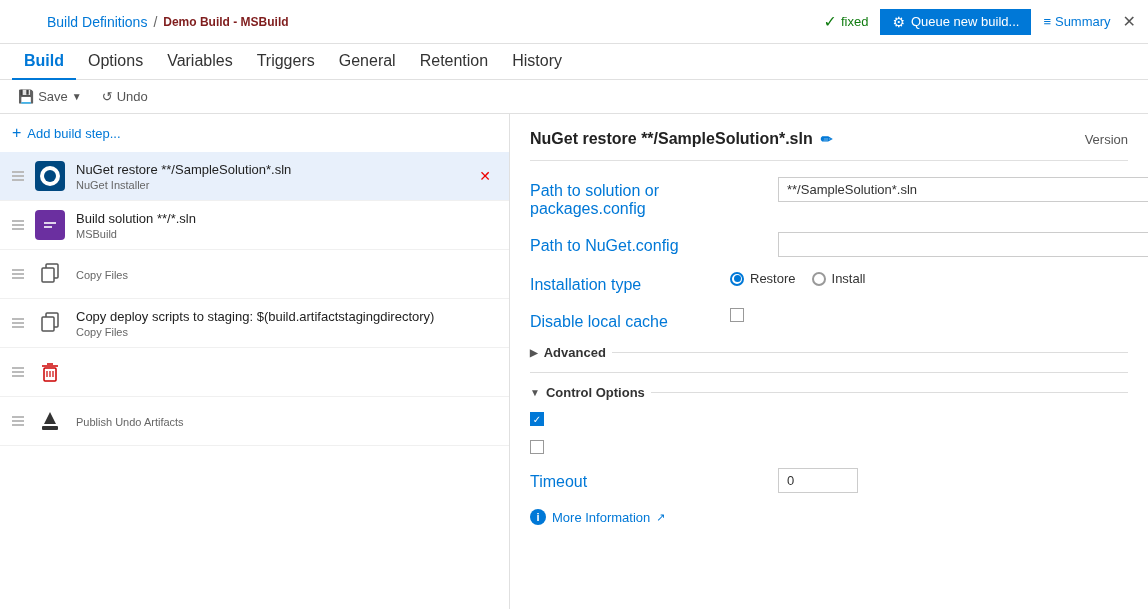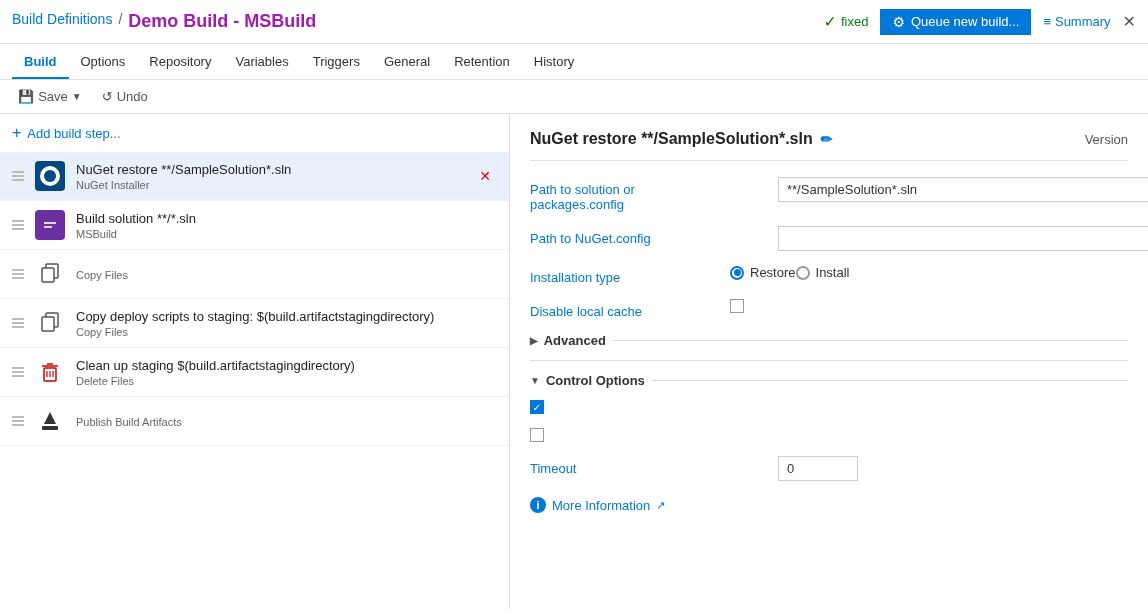--- a/index.html
+++ b/index.html
@@ -1,32 +1,32 @@
 <!DOCTYPE html>
 <html><head>
   <meta charset="utf-8">
   <style>
     * { box-sizing: border-box; margin: 0; padding: 0; }
     body { font-family: 'Segoe UI', Tahoma, Geneva, Verdana, sans-serif; font-size: 13px; color: #333; background: #fff; overflow: hidden; }
 
     
     .header { display: flex; align-items: center; padding: 0 12px; height: 44px; border-bottom: 1px solid #e0e0e0; }
-    .breadcrumb { display: flex; align-items: flex-start; flex: 1; }
+    .breadcrumb { display: flex; align-items: center; flex: 1; margin-left: 35px; }
     .breadcrumb-link { color: #0078d7; text-decoration: none; font-size: 14px; }
     .breadcrumb-sep { color: #666; margin: 0 6px; font-size: 14px; }
-    .breadcrumb-current { font-size: 18px; font-weight: 600; color: #a21caf; }
+    .breadcrumb-current { font-size: 12px; font-weight: 600; color: #7f1d1d; }
     .header-actions { display: flex; align-items: center; gap: 12px; }
     .status-fixed { display: flex; align-items: center; gap: 4px; color: #107c10; font-size: 13px; }
     .check-icon { color: #107c10; font-size: 16px; }
     .queue-btn { background: #0078d7; color: #fff; border: none; padding: 5px 12px; font-size: 13px; cursor: pointer; display: flex; align-items: center; gap: 6px; }
     .summary-btn { display: flex; align-items: center; gap: 4px; color: #0078d7; cursor: pointer; font-size: 13px; }
 
     
     .nav-tabs { display: flex; align-items: center; padding: 0 12px; border-bottom: 1px solid #e0e0e0; height: 36px; }
-    .nav-tab { padding: 8px 12px; font-size: 13px; color: #333; cursor: pointer; border-bottom: 2px solid transparent; margin-bottom: -1px; text-decoration: none; }
+    .nav-tab { padding: 8px 12px; font-size: 16px; color: #333; cursor: pointer; border-bottom: 2px solid transparent; margin-bottom: -1px; text-decoration: none; }
     .nav-tab.active { color: #0078d7; border-bottom: 2px solid #0078d7; font-weight: 600; }
 
     
     .toolbar { display: flex; align-items: center; padding: 6px 12px; border-bottom: 1px solid #e0e0e0; gap: 8px; }
     .toolbar-btn { display: flex; align-items: center; gap: 4px; background: none; border: none; color: #555; cursor: pointer; font-size: 13px; padding: 3px 6px; }
 
     
     .main { display: flex; height: calc(613px - 44px - 36px - 38px); }
 
     
@@ -64,24 +64,24 @@
 
     
     .right-panel { flex: 1; overflow-y: auto; padding: 16px 20px; }
     .right-header { display: flex; align-items: center; justify-content: space-between; margin-bottom: 16px; border-bottom: 1px solid #e0e0e0; padding-bottom: 12px; }
     .right-title { font-size: 16px; font-weight: 600; color: #222; display: flex; align-items: center; gap: 8px; }
     .edit-icon { color: #0078d7; cursor: pointer; font-size: 14px; }
     .version-label { color: #555; font-size: 13px; }
 
     
     .form-row { display: flex; margin-bottom: 14px; align-items: flex-start; }
-    .form-label { width: 200px; color: #0078d7; font-size: 13px; padding-top: 5px; flex-shrink: 0; }
+    .form-label { width: 200px; color: #0078d7; font-size: 16px; padding-top: 5px; flex-shrink: 0; }
     .form-control { flex: 1; }
     .text-input { width: 100%; border: 1px solid #ccc; padding: 4px 8px; font-size: 13px; color: #333; outline: none; margin-left: 48px; }
-    .radio-group { display: flex; align-items: center; }
+    .radio-group { display: flex; align-items: center; gap: 16px; }
     .radio-item { display: flex; align-items: center; gap: 6px; cursor: pointer; }
     .radio-circle { width: 14px; height: 14px; border-radius: 50%; border: 2px solid #0078d7; display: flex; align-items: center; justify-content: center; flex-shrink: 0; }
     .radio-circle.selected::after { content: ''; width: 7px; height: 7px; border-radius: 50%; background: #0078d7; display: block; }
     .radio-circle.unselected { border-color: #999; }
     .checkbox-wrap { display: flex; align-items: center; }
     .checkbox-box { width: 14px; height: 14px; border: 1px solid #999; display: flex; align-items: center; justify-content: center; cursor: pointer; }
     .checkbox-box.checked { background: #0078d7; border-color: #0078d7; color: #fff; font-size: 10px; }
 
     
     .section-header { display: flex; align-items: center; gap: 6px; font-size: 13px; font-weight: 600; color: #333; margin-bottom: 12px; margin-top: 8px; cursor: pointer; }
@@ -120,21 +120,20 @@
       <span>≡</span>
       <span>Summary</span>
     </div>
     <button style="background:none;border:none;cursor:pointer;color:#555;font-size:16px;">✕</button>
   </div>
 </div>
 
 <div class="nav-tabs">
   <a class="nav-tab active">Build</a>
   <a class="nav-tab">Options</a>
-  <a class="nav-tab">Repository</a>
   <a class="nav-tab">Variables</a>
   <a class="nav-tab">Triggers</a>
   <a class="nav-tab">General</a>
   <a class="nav-tab">Retention</a>
   <a class="nav-tab">History</a>
 </div>
 
 <div class="toolbar">
   <button class="toolbar-btn">
     <span>💾</span>
@@ -244,42 +243,38 @@
           <svg width="24" height="24" viewBox="0 0 24 24" fill="none">
             <rect x="6" y="8" width="12" height="13" rx="1" stroke="#c00" stroke-width="1.5" fill="none"></rect>
             <line x1="4" y1="6" x2="20" y2="6" stroke="#c00" stroke-width="1.5"></line>
             <line x1="9" y1="4" x2="15" y2="4" stroke="#c00" stroke-width="1.5"></line>
             <line x1="9" y1="11" x2="9" y2="17" stroke="#c00" stroke-width="1.2"></line>
             <line x1="12" y1="11" x2="12" y2="17" stroke="#c00" stroke-width="1.2"></line>
             <line x1="15" y1="11" x2="15" y2="17" stroke="#c00" stroke-width="1.2"></line>
           </svg>
         </div>
       </div>
-      <div class="step-info">
-        <div class="step-title">Clean up staging $(build.artifactstagingdirectory)</div>
-        <div class="step-subtitle">Delete Files</div>
-      </div>
     </div>
 
     <div class="build-step">
       <div class="step-drag">
         <span></span>
           <span></span>
           <span></span>
       </div>
       <div class="step-icon">
         <div class="publish-icon-wrap">
           <svg width="24" height="24" viewBox="0 0 24 24" fill="none">
             <rect x="4" y="17" width="16" height="4" rx="1" fill="#333"></rect>
             <polygon points="12,3 12,15 6,15 12,3 18,15 12,15" fill="#333"></polygon>
           </svg>
         </div>
       </div>
       <div class="step-info">
-        <div class="step-subtitle">Publish Build Artifacts</div>
+        <div class="step-subtitle">Publish Undo Artifacts</div>
       </div>
     </div>
 
   </div>
 
   <div class="right-panel">
     <div class="right-header">
       <div class="right-title">
         <span>NuGet restore **/SampleSolution*.sln</span>
         <span class="edit-icon">✏</span>

